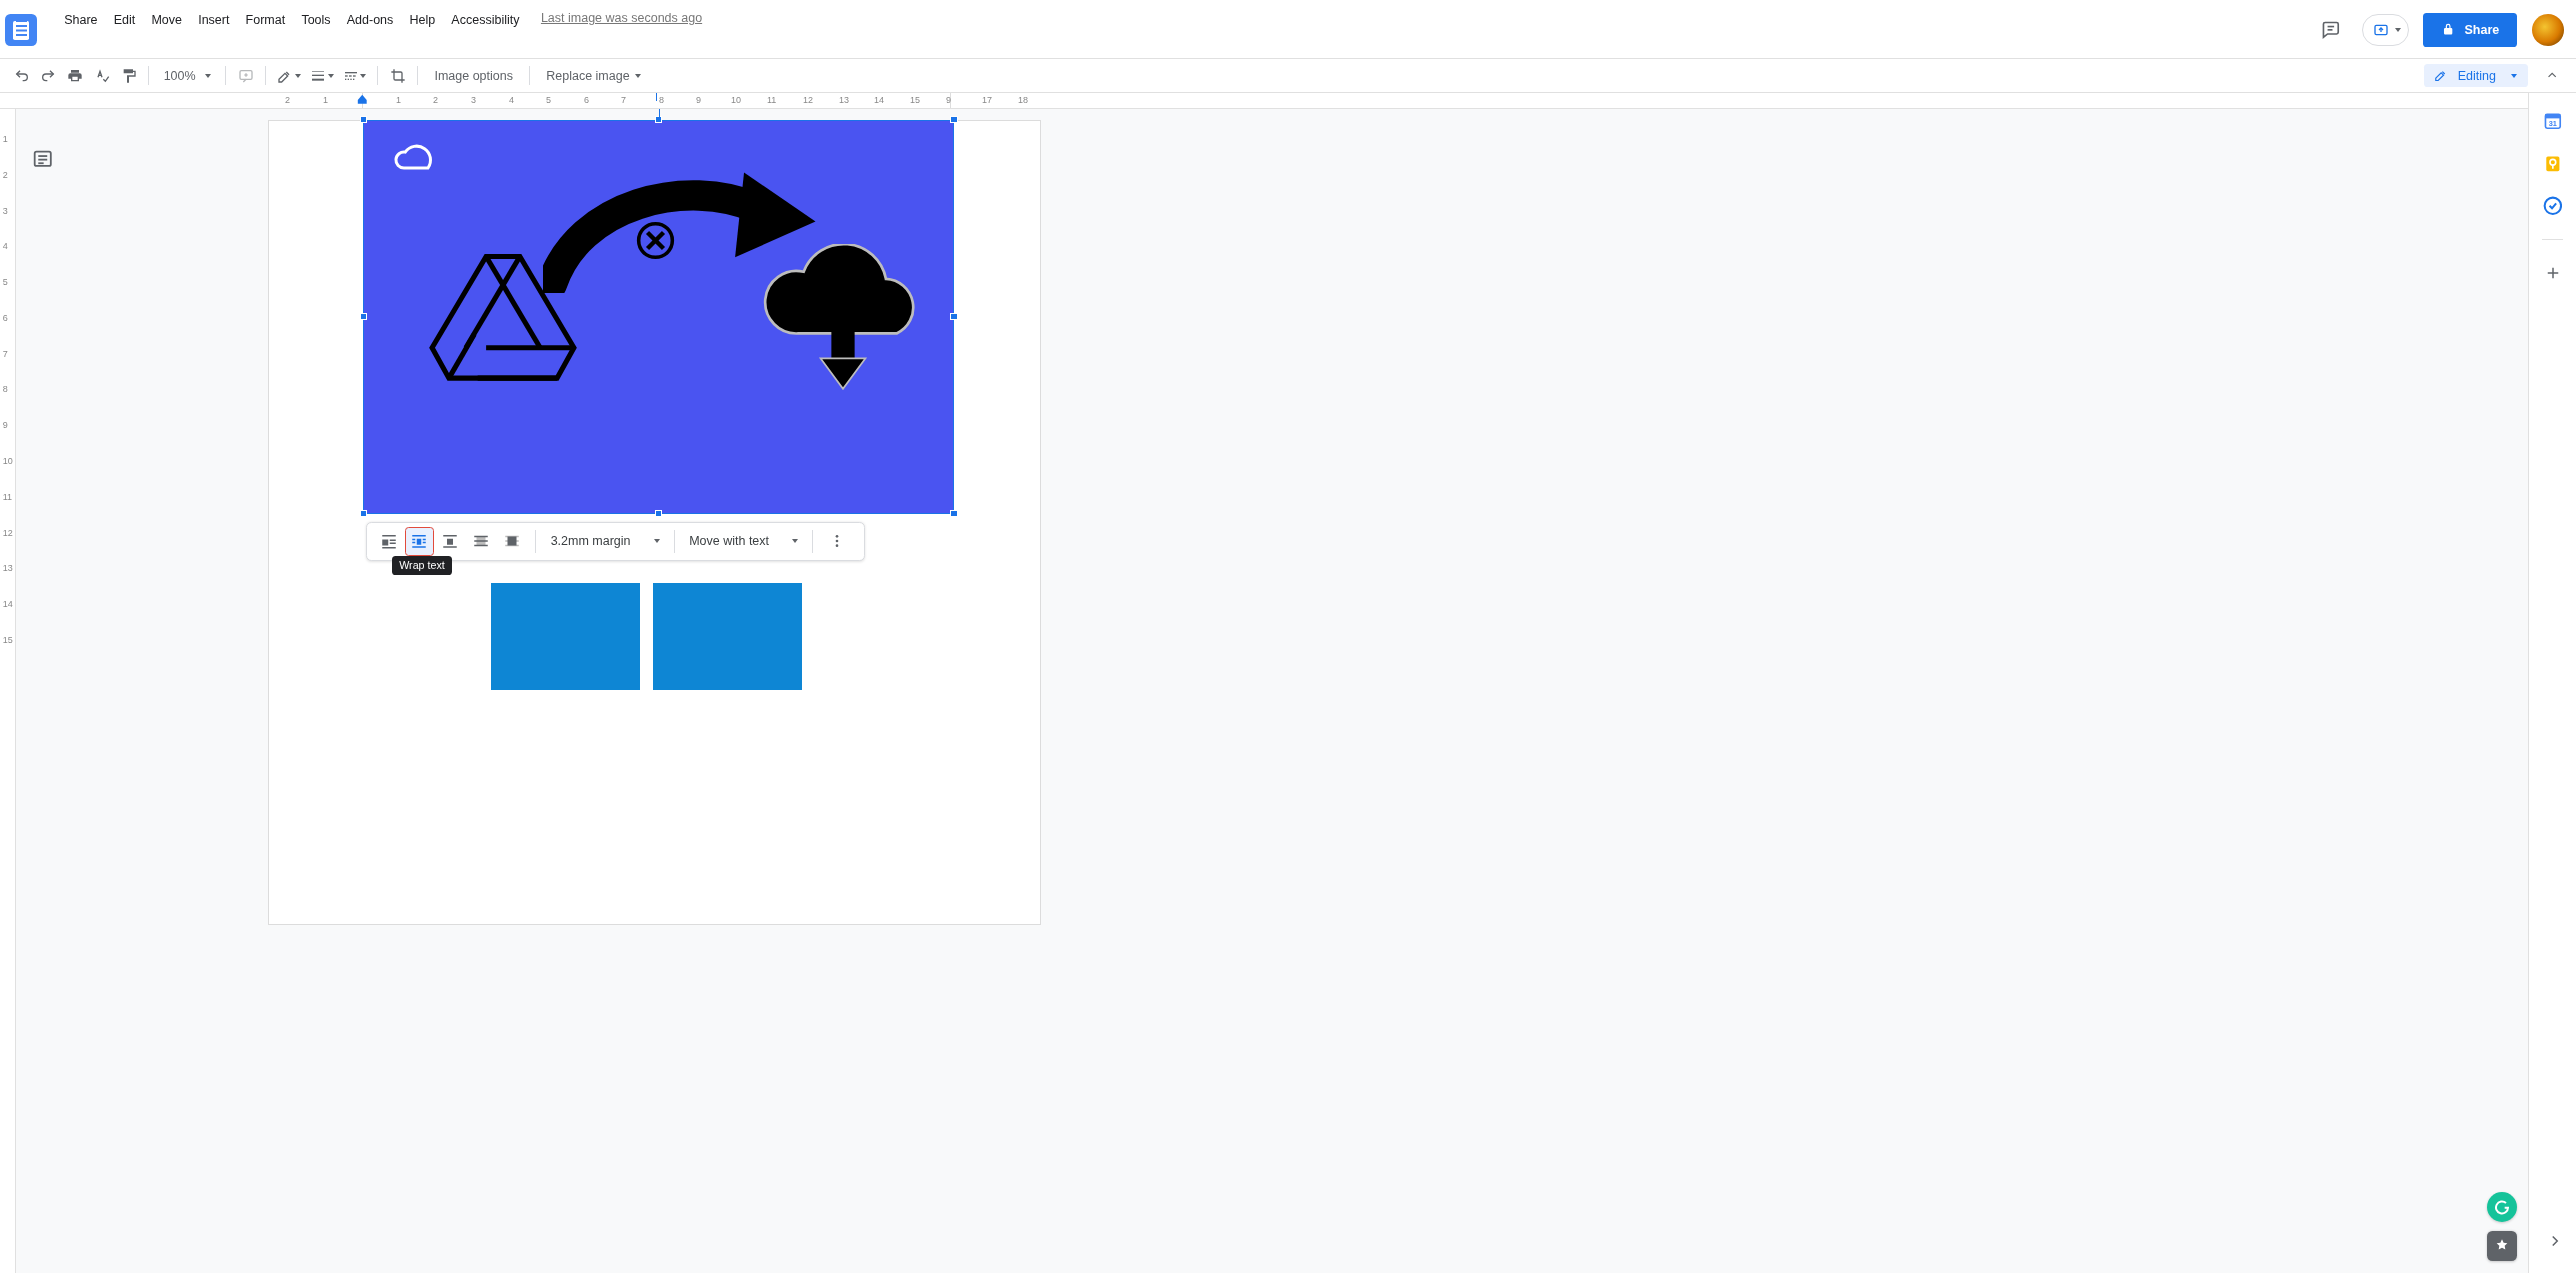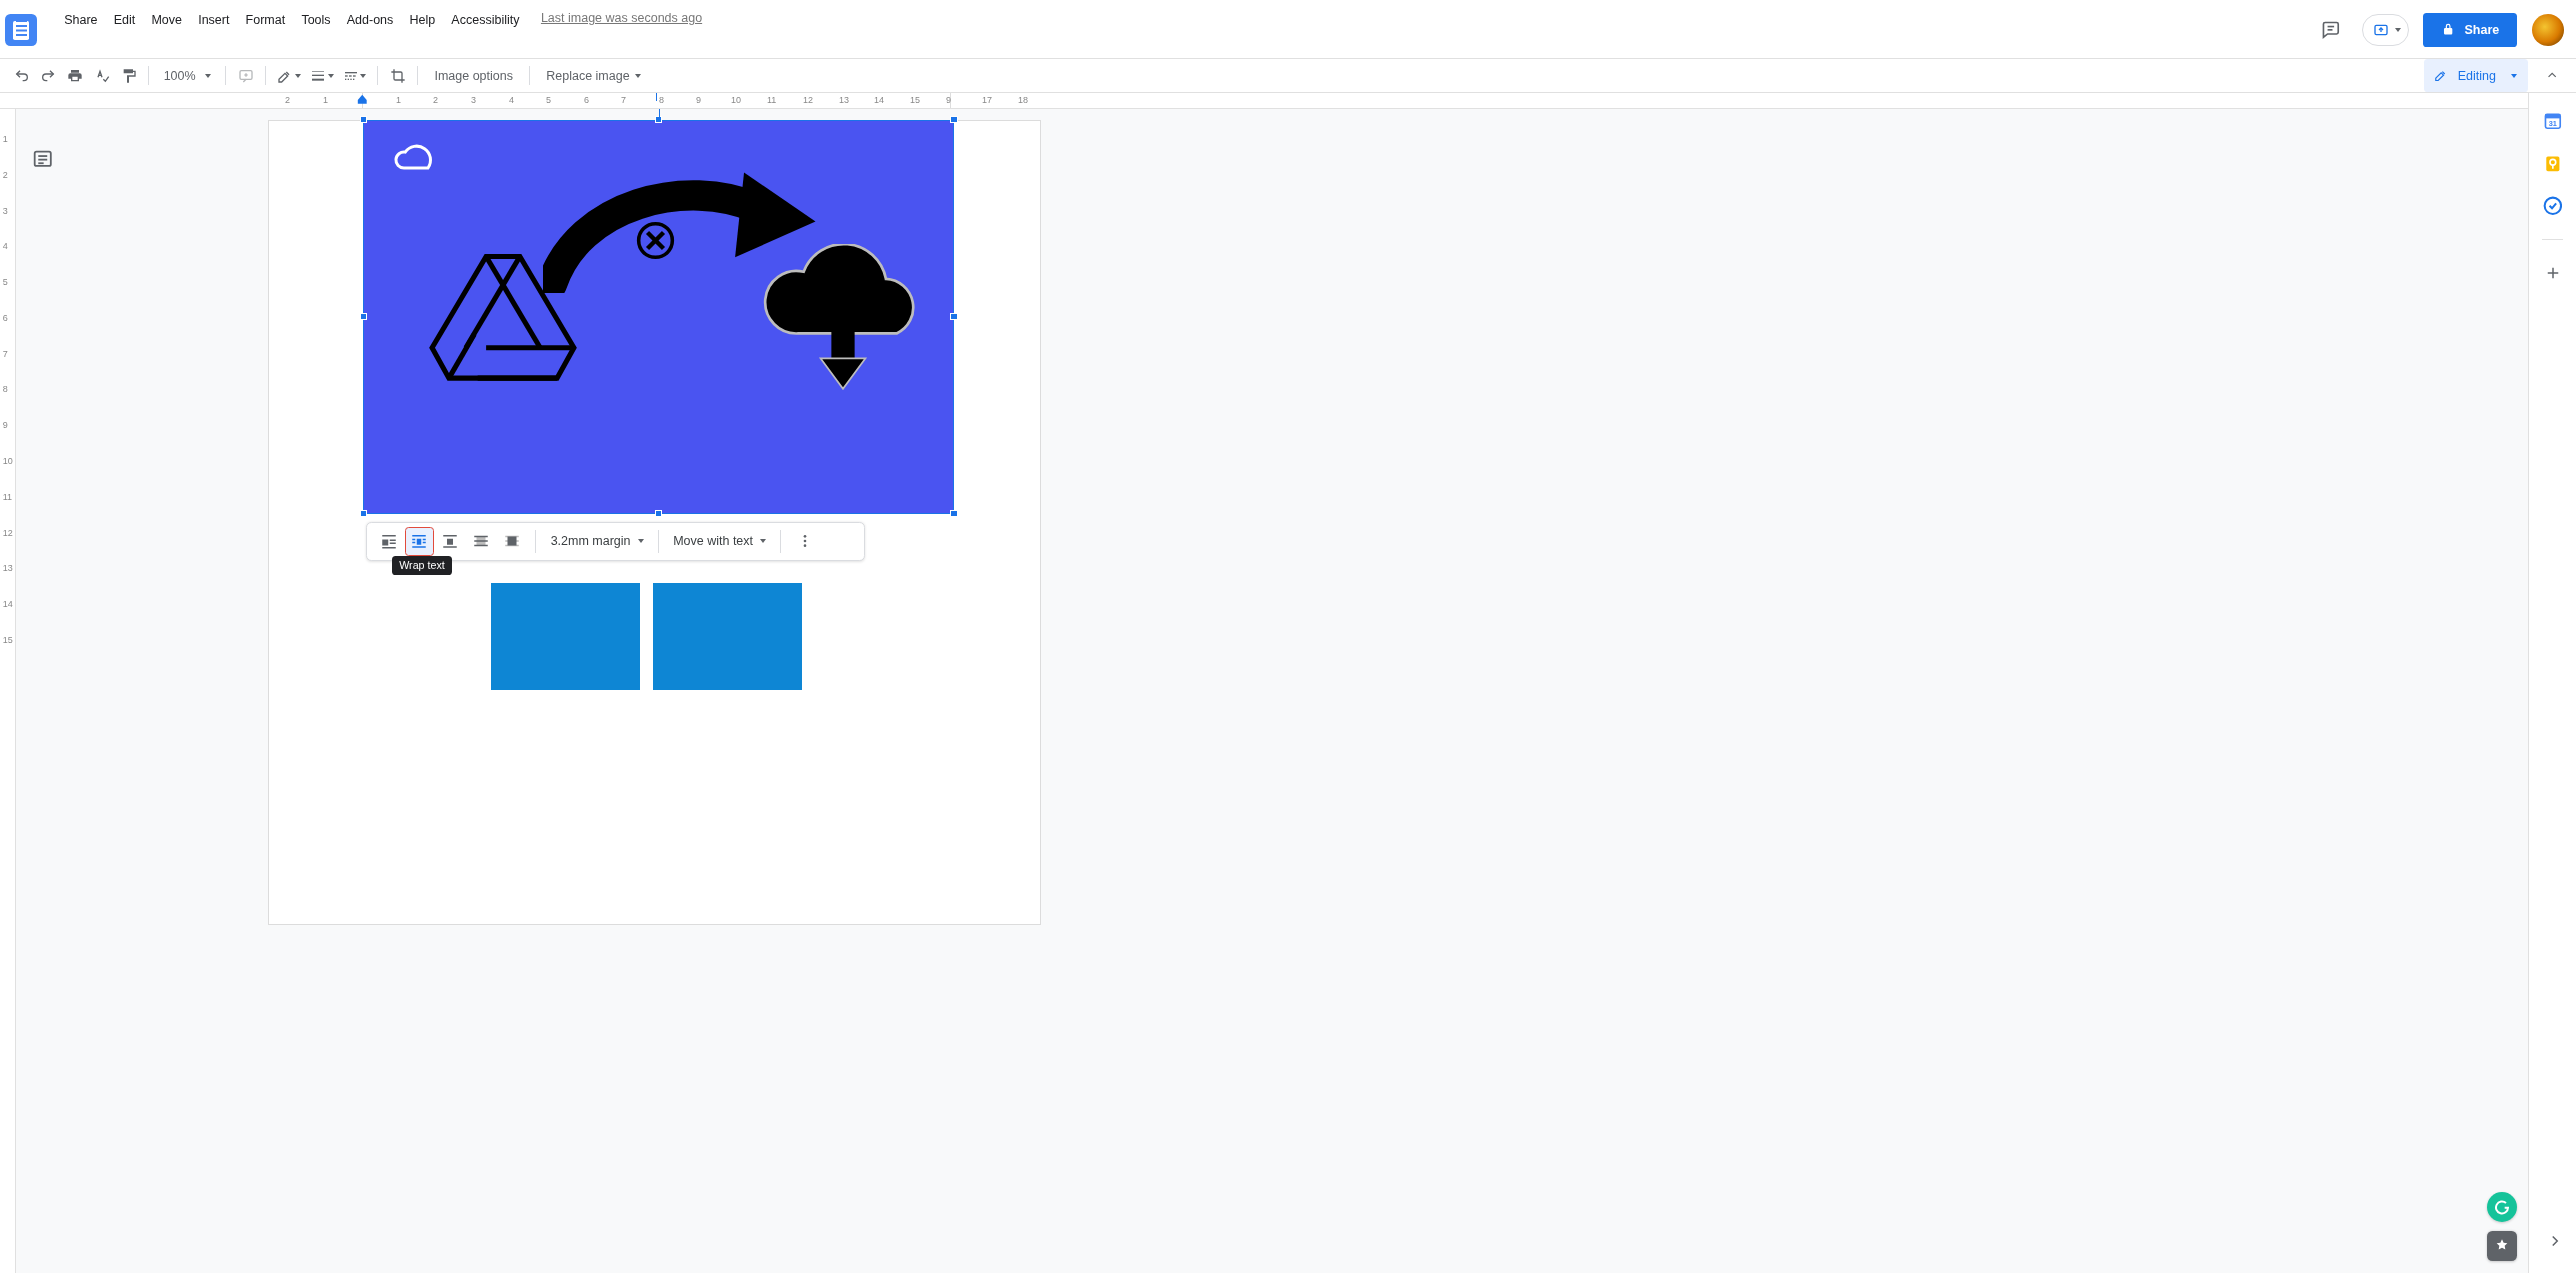--- a/index.html
+++ b/index.html
@@ -45,21 +45,21 @@
     gap: 1.8px;
     font-size:12.5px; color:#5f6368;
   }
   .tb-btn { min-width:25px; height:25px; display:flex; align-items:center; justify-content:center; border-radius:3.6px; cursor:pointer; padding:0 3.6px; }
   .tb-sep { width:0.9px; height:19.7px; background:#dadce0; margin:0 5.4px; }
   .zoom { padding:0 7.2px; display:flex; align-items:center; gap:9px; cursor:pointer; }
   .dd-caret { width:0; height:0; border-left:3.6px solid transparent; border-right:3.6px solid transparent; border-top:4.5px solid #5f6368; }
   .text-btn { color:#5f6368; padding:0 9px; height:25px; display:flex; align-items:center; cursor:pointer; }
 
   .toolbar-right { margin-left:auto; display:flex; align-items:center; gap:0; }
-  .editing-btn { height:33px; background:#e8f0fe; color:#1a73e8; border-radius:3.6px; padding:0 32px 0 10.7px; display:flex; align-items:center; gap:9px; font-size:12.5px; cursor:pointer; position:relative; }
+  .editing-btn { height:23px; background:#e8f0fe; color:#1a73e8; border-radius:3.6px; padding:0 32px 0 10.7px; display:flex; align-items:center; gap:9px; font-size:12.5px; cursor:pointer; position:relative; }
   .editing-btn .dd-caret { border-top-color:#1a73e8; position:absolute; right:10.7px; }
   .collapse-btn { width:30px; height:27px; display:flex; align-items:center; justify-content:center; cursor:pointer; margin-left:9px; }
 
   
   .main-area { flex:1; display:flex; overflow:hidden; }
   .outline-icon { width:21.5px; height:21.5px; color:#5f6368; cursor:pointer; }
 
   .work-area { flex:1; display:flex; flex-direction:column; overflow:hidden; background:#f8f9fa; position:relative;}
   .hruler, .vruler-wrap { background:#fff; color:#888; font-size:9px; }
   .hruler { height:16px; border-bottom:0.9px solid #e0e0e0; position:relative; margin-left:0; }
@@ -80,21 +80,21 @@
   .handle { position:absolute; width:7.2px; height:7.2px; background:#1a73e8; border:0.9px solid #fff; }
   .handle.mid { background:#1a73e8; }
   .small-squares { position:absolute; left:222px; top:462px; display:flex; gap:12.5px; }
   .small-sq { width:149px; height:107px; background:#0e86d4; }
 
   
   .float-tb { position:absolute; left:97px; top:401px; width:499px; height:39px; background:#fff; border:0.9px solid #dadce0; border-radius:5.4px; display:flex; align-items:center; padding:0 7.2px; gap:1.8px; box-shadow: 0 0.9px 2.7px rgba(0,0,0,0.12); }
   .wrap-icon { width:29px; height:29px; display:flex; align-items:center; justify-content:center; border-radius:3.6px; cursor:pointer;}
   .wrap-icon.active { background:#e8f0fe; border:1.8px solid #e24a3b; }
   .float-sep { width:0.9px; height:23px; background:#dadce0; margin:0 7.2px;}
-  .float-dd { display:flex; align-items:center; gap:7px; font-size:12.5px; color:#3c4043; padding:0 5.4px; cursor:pointer;}
+  .float-dd { display:flex; align-items:center; gap:23px; font-size:12.5px; color:#3c4043; padding:0 5.4px; cursor:pointer;}
   .tooltip { position:absolute; left:123px; top:435px; background:#202124; color:#fff; font-size:10.7px; padding:3.6px 7.2px; border-radius:3.6px; white-space:nowrap; }
 
   
   .side-panel { width:48px; border-left:0.9px solid #e0e0e0; display:flex; flex-direction:column; align-items:center; padding-top:18px; gap:23px; background:#fff; }
   .sp-icon { width:19.7px; height:19.7px; cursor:pointer; display:flex; align-items:center; justify-content:center; position:relative;}
   .sp-divider { width:21.5px; height:0.9px; background:#e0e0e0; }
 
   
   .corner-btns { position:fixed; right:59px; bottom:12.5px; display:flex; flex-direction:column; gap:9px; align-items:center;}
   .corner-btn { width:30px; height:30px; border-radius:50%; display:flex; align-items:center; justify-content:center; box-shadow:0 0.9px 2.7px rgba(0,0,0,0.2); background:#fff; cursor:pointer;}

